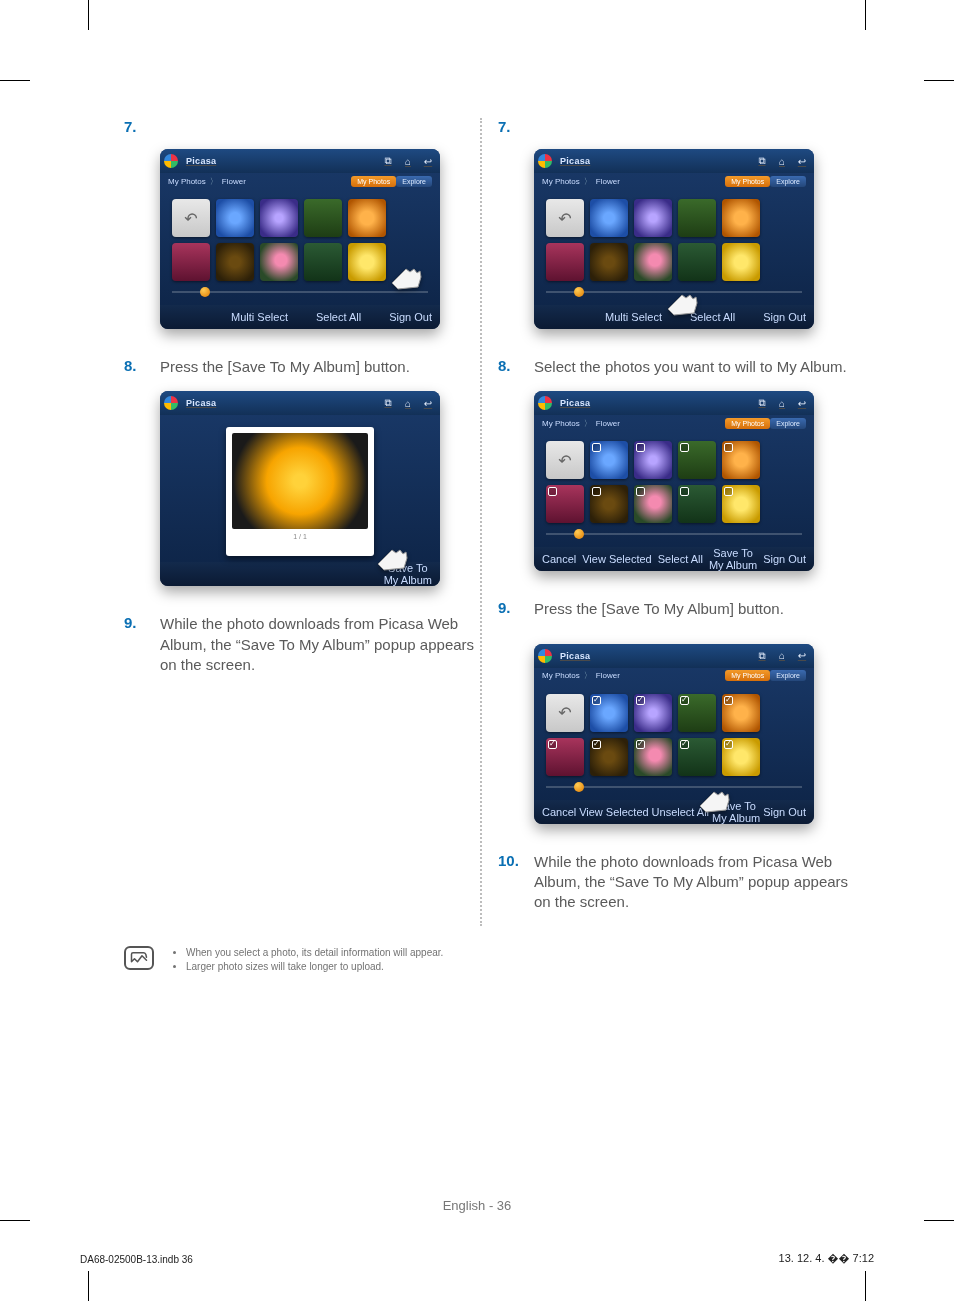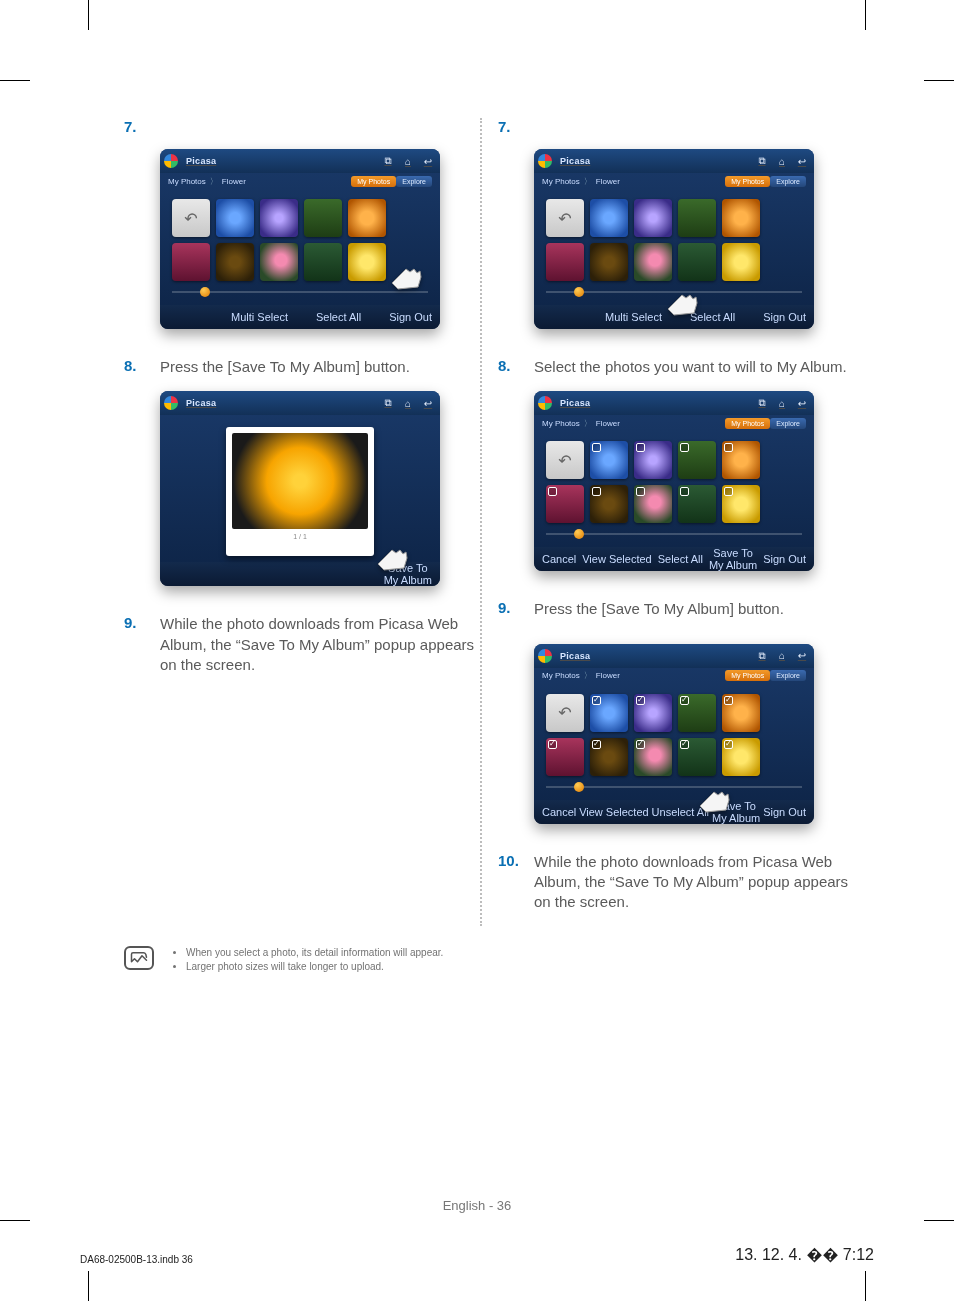--- a/index.html
+++ b/index.html
@@ -66,21 +66,21 @@
 
   
   .note { display:flex; gap:14px; margin-top: 20px; }
   .note-icon { width: 30px; height: 24px; border: 2px solid #555; border-radius: 6px; display:flex; align-items:center; justify-content:center; color:#555; flex:0 0 30px; }
   .note-icon svg { width: 18px; height: 14px; }
   .note ul { list-style: disc; padding-left: 18px; }
   .note li { font-size: 10px; line-height: 1.35; color:#737373; }
 
   .page-footer-center { position:absolute; bottom: 88px; left:0; right:0; text-align:center; font-size:13px; color:#777; }
   .page-footer-left { position:absolute; bottom: 36px; left: 80px; font-size:10px; color:#222; }
-  .page-footer-right { position:absolute; bottom: 36px; right: 80px; font-size:16px; color:#222; }
+  .page-footer-right { position:absolute; bottom: 36px; right: 80px; font-size:11px; color:#222; }
 
   
   .t-blue   { background: radial-gradient(circle at 50% 50%, #6aa7ff 20%, #1d4ea6 80%); }
   .t-purple { background: radial-gradient(circle at 50% 50%, #b7a4ff 15%, #3a2c88 80%); }
   .t-green  { background: linear-gradient(#3a6a2a,#1e3d14); }
   .t-orange { background: radial-gradient(circle at 50% 50%, #ffb24a 25%, #b05500 85%); }
   .t-pink   { background: linear-gradient(#a8345c,#5e1230); }
   .t-sun    { background: radial-gradient(circle at 50% 50%, #6a4a10 20%, #2d2008 80%); }
   .t-pinkbud{ background: radial-gradient(circle at 55% 45%, #f48ab0 20%, #2a4a28 75%); }
   .t-greenfl{ background: linear-gradient(#2b5a34,#123318); }

